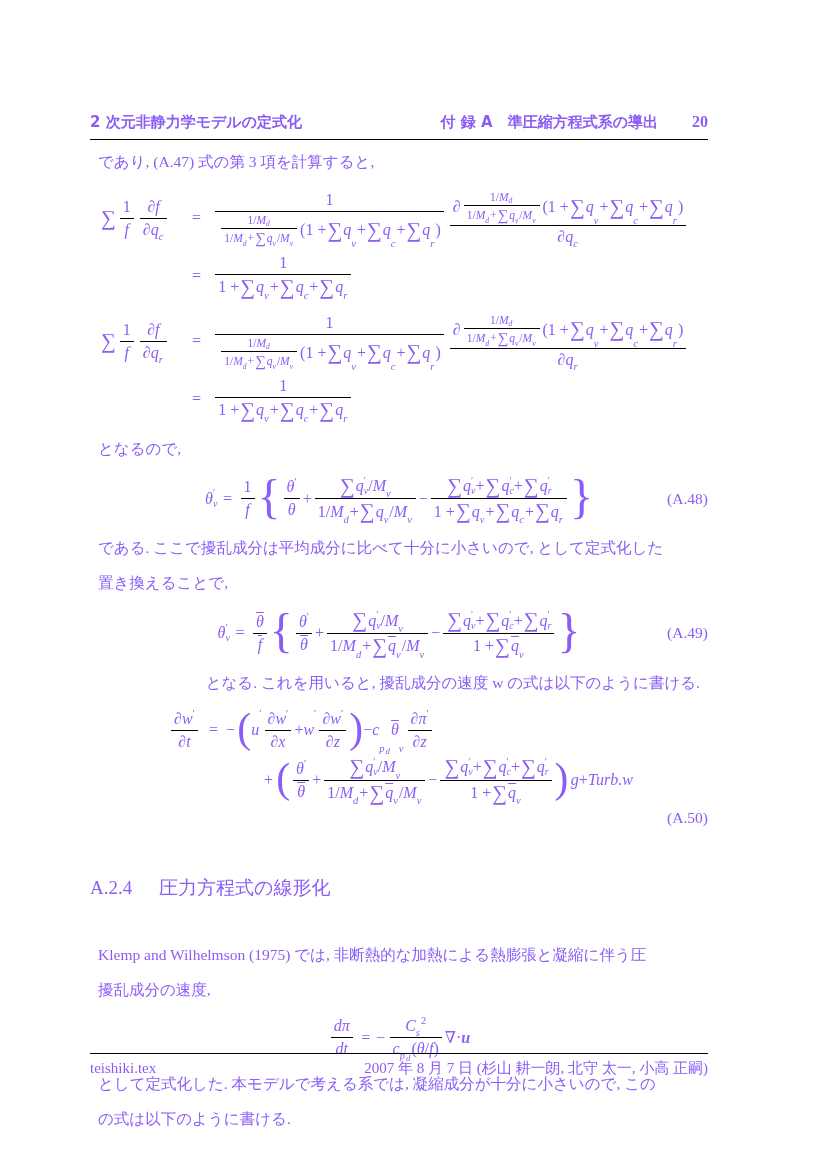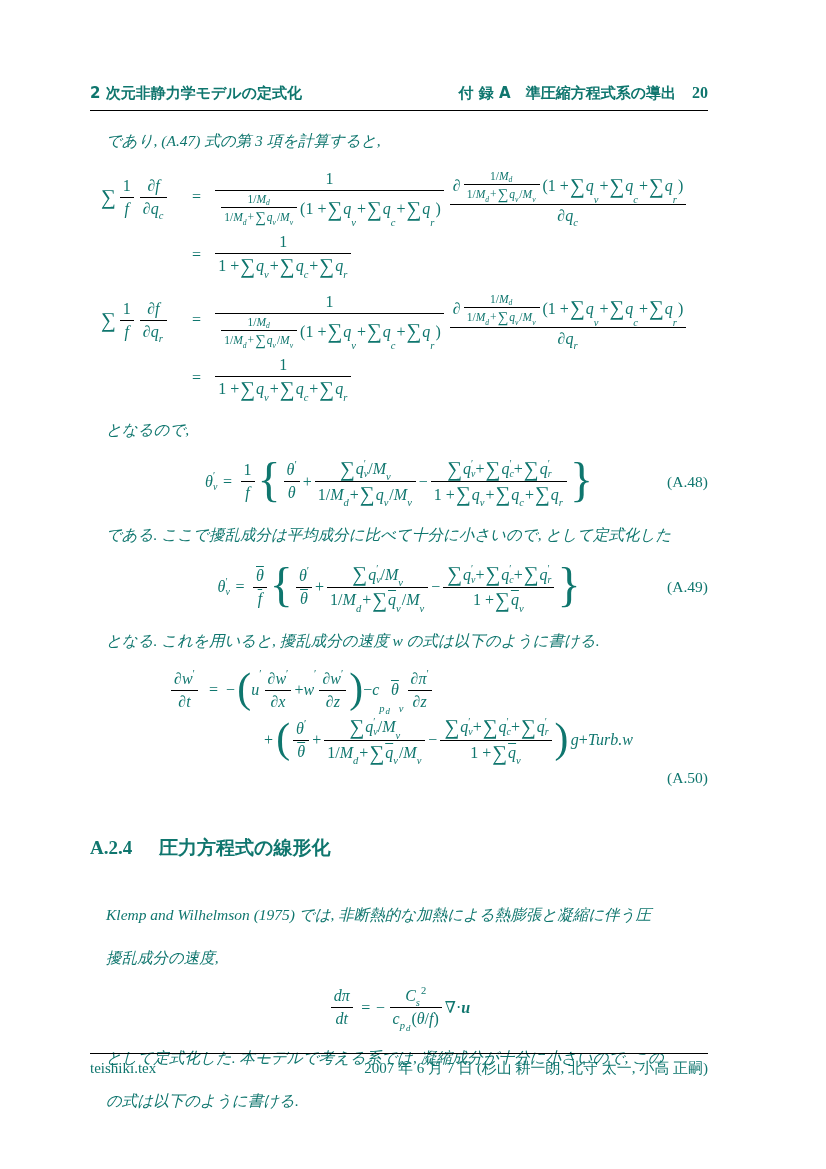--- a/index.html
+++ b/index.html
@@ -1,30 +1,30 @@
 <!DOCTYPE html>
 <html><head>
 <meta charset="utf-8">
 <style>
   html,body{margin:0;padding:0;background:#e8e8e8;}
-  .page{position:relative;width:826px;height:1169px;background:#ffffff;color:#0f766e;
+  .page{position:relative;width:826px;height:1169px;background:#ffffff;color:#8b5cf6;
         font-family:"Liberation Serif","DejaVu Serif","DejaVu Sans",serif;font-size:15.5px;
         overflow:hidden;margin:0 auto;}
   .content{position:absolute;left:90px;top:84px;width:618px;}
   
   .hdr{display:flex;justify-content:space-between;align-items:baseline;
        border-bottom:1.2px solid #000;padding-bottom:7px;}
   .hdr .jp{font-family:"DejaVu Sans","Liberation Sans",sans-serif;font-weight:bold;font-size:15px;}
-  .hdr-right{display:flex;align-items:baseline;gap:16px;}
-  .hdr .pn{font-weight:bold;font-size:16px;}
-  
-  p.line{margin:16px;line-height:27px;font-style:italic;}
-  .mt26{margin-top:26px;} .mt14{margin-top:14px;} .mt12{margin-top:12px;} .mt10{margin-top:10px;}
-  
-  .sec{margin-top:48px;margin-bottom:40px;font-weight:bold;font-size:19px;}
+  .hdr-right{display:flex;align-items:baseline;gap:34px;}
+  .hdr .pn{font-weight:bold;font-size:16px;margin-top:29px;}
+  
+  p.line{margin:8px;line-height:27px;}
+  .mt26{margin-top:26px;} .mt14{margin-top:14px;} .mt12{margin-top:12px;text-align:right;} .mt10{margin-top:10px;}
+  
+  .sec{margin-top:48px;margin-bottom:40px;font-weight:normal;font-size:19px;}
   .sec .num{font-family:"Liberation Serif","DejaVu Serif",serif;margin-right:22px;}
   .sec .ttl{font-family:"DejaVu Sans","Liberation Sans",sans-serif;}
   
   .math{font-family:"Liberation Serif","DejaVu Serif","DejaVu Sans",serif;font-size:16px;
         display:inline-flex;align-items:center;white-space:nowrap;}
   .mi{font-style:italic;}
   .mbf{font-style:italic;font-weight:bold;}
   .msum{font-size:1.3em;line-height:1;vertical-align:-0.08em;margin:0 1px;}
   .msub{font-size:0.66em;font-style:italic;align-self:flex-end;transform:translateY(0.32em);margin-right:1px;}
   .msub2{font-size:0.55em;font-style:italic;align-self:flex-end;transform:translateY(0.55em);margin-right:1px;}
@@ -188,20 +188,21 @@
               </span> + <span class="msum">∑</span><span class="mi">q</span><span class="mss">
                 <span class="mss-u">′</span>
                 <span class="mss-b">r</span>
               </span></span>
             <span class="mden">1 + <span class="msum">∑</span><span class="mi">q</span><span class="msub">v</span> + <span class="msum">∑</span><span class="mi">q</span><span class="msub">c</span> + <span class="msum">∑</span><span class="mi">q</span><span class="msub">r</span></span>
           </span><span class="mbig" style="font-size: 3em;">}</span></span>
       <span class="eqtag">(A.48)</span>
     </div>
 
     <p class="line mt14">である. ここで擾乱成分は平均成分に比べて十分に小さいので, として定式化した</p>
+    <p class="line">置き換えることで,</p>
 
     <div class="eqline">
       <span class="eqbody math"><span class="mi">θ</span><span class="mss">
             <span class="mss-u">′</span>
             <span class="mss-b">v</span>
           </span><span class="mgap" style="width: 0.35em;"></span>=<span class="mgap" style="width: 0.35em;"></span><span class="mfrac">
             <span class="mnum">
               <span class="mbar"><span class="mi">θ</span></span>
             </span>
             <span class="mden">
@@ -313,15 +314,15 @@
           </span>∇·<span class="mbf">u</span></span>
     </div>
 
     <p class="line mt10">として定式化した. 本モデルで考える系では, 凝縮成分が十分に小さいので, この</p>
     <p class="line">の式は以下のように書ける.</p>
 
   </div>
 
   <div class="ftr">
     <span>teishiki.tex</span>
-    <span>2007 年 6 月 7 日 (杉山 耕一朗, 北守 太一, 小高 正嗣)</span>
+    <span>2007 年 8 月 7 日 (杉山 耕一朗, 北守 太一, 小高 正嗣)</span>
   </div>
 </div>
 
 </body></html>

